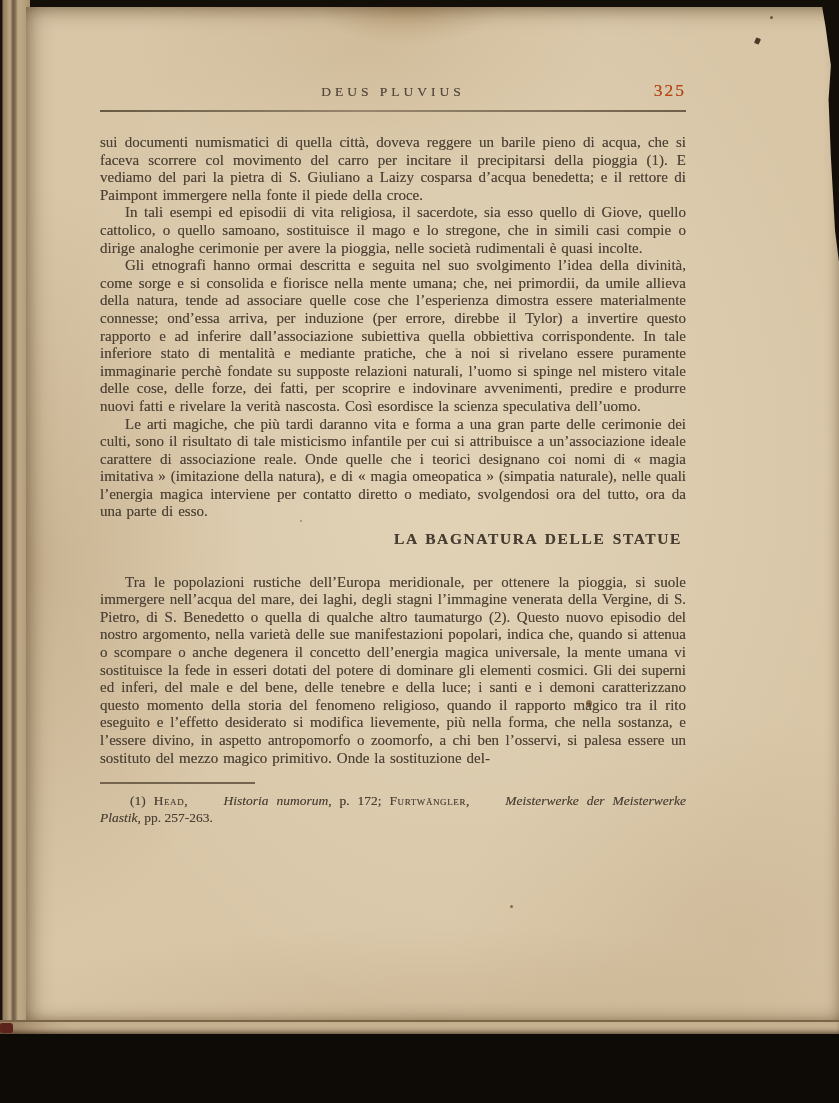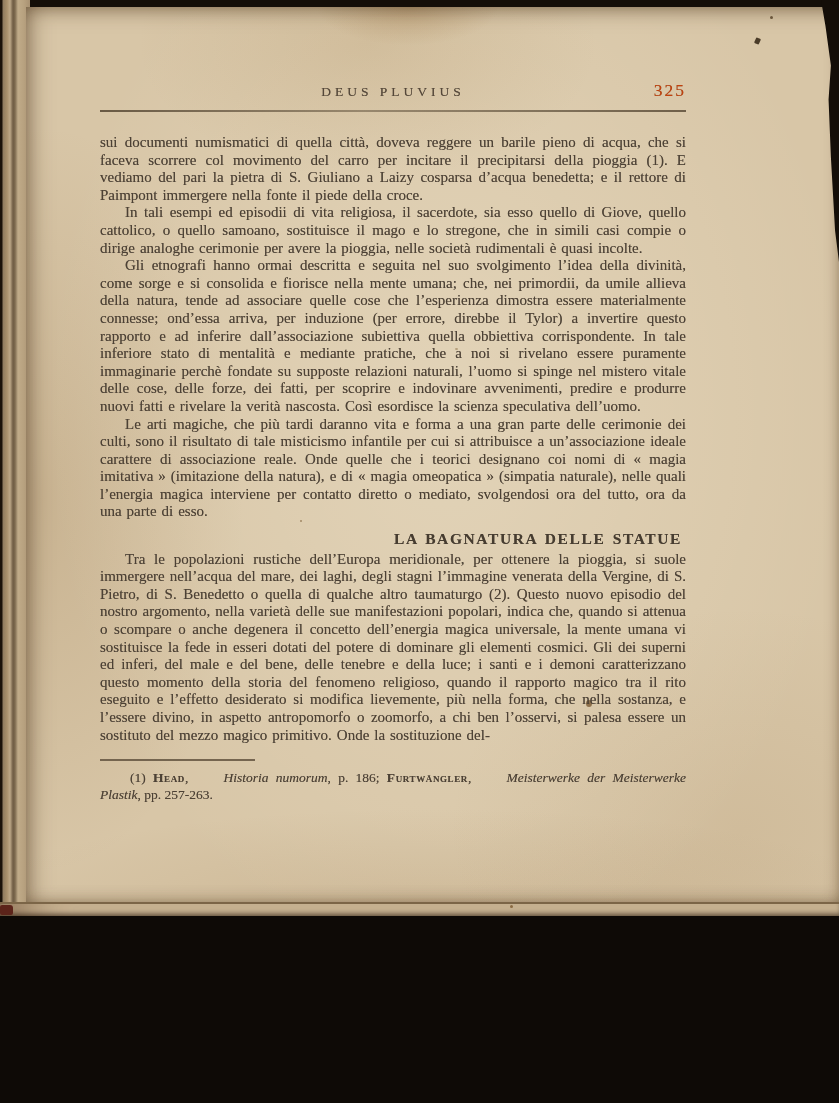--- a/index.html
+++ b/index.html
@@ -3,21 +3,21 @@
 <meta charset="utf-8">
 <style>
   :root{
     --paper:#d8c6a7; --ink:#4c4135; --rule:#63543f;
     --edgedark:#140e08; --edgetan:#b39d7b; --understrip:#c9b493;
   }
   *{box-sizing:border-box;}
   html,body{margin:0;padding:0;}
   body{background:#0e0a06; font-family:"Liberation Serif","DejaVu Serif",serif;}
   .scan{
-    position:relative; width:839px; height:916px; overflow:hidden;
+    position:relative; width:839px; height:1034px; overflow:hidden;
     background:var(--edgedark);
   }
   
   .edge-left{
     position:absolute; left:0; top:0; bottom:0; width:30px;
     background:
       linear-gradient(to right,
         #1a120a 0px,#1a120a 2px,
         #8f7b5f 3px,#a8906c 7px,
         #bda888 10px,#6f5c44 13px,
@@ -84,29 +84,29 @@
   }
   .header-rule{
     margin-top:6px; height:2px;
     background:linear-gradient(to right, rgba(99,84,63,.95), rgba(99,84,63,.55) 45%, rgba(99,84,63,.9));
     box-shadow:0 2px 0 -1px rgba(99,84,63,.35);
   }
   .bodytext{margin-top:17px; font-size:15px; line-height:17.6px; text-align:justify; word-spacing:.08em;}
   .bodytext p{margin:0; text-indent:25px;}
   .bodytext p.first{text-indent:0;margin-top:22px;}
   .section-heading{
-    margin:9px 4px 3px 0; text-align:right;
+    margin:9px 4px 26px 0; text-align:right;
     font-size:15.5px; font-weight:bold; letter-spacing:1.6px;
     color:#463c30; word-spacing:.12em;
   }
   .footnote-rule{width:155px; height:2px; background:rgba(99,84,63,.85); margin:15px 0 9px;}
   .footnotes{font-size:13.5px; line-height:16.5px;}
   .footnotes p{margin:0; text-indent:30px; text-align:justify;}
   .seg-i{font-style:italic;margin-left:28px;}
-  .seg-sc{font-variant:small-caps; letter-spacing:.6px;font-weight:bold;}
+  .seg-sc{font-variant:small-caps; letter-spacing:.6px;}
   .seg-n{font-style:normal;}
 </style>
 </head>
 <body>
 
 <div class="scan">
 
   <div class="edge-left"></div>
 
   <div class="paper"></div>
@@ -134,17 +134,17 @@
       <p class="first">sui documenti numismatici di quella città, doveva reggere un barile pieno di acqua, che si faceva scorrere col movimento del carro per incitare il precipitarsi della pioggia (1). E vediamo del pari la pietra di S. Giuliano a Laizy cosparsa d’acqua benedetta; e il rettore di Paimpont immergere nella fonte il piede della croce.</p>
       <p>In tali esempi ed episodii di vita religiosa, il sacerdote, sia esso quello di Giove, quello cattolico, o quello samoano, sostituisce il mago e lo stregone, che in simili casi compie o dirige analoghe cerimonie per avere la pioggia, nelle società rudimentali è quasi incolte.</p>
       <p>Gli etnografi hanno ormai descritta e seguita nel suo svolgimento l’idea della divinità, come sorge e si consolida e fiorisce nella mente umana; che, nei primordii, da umile allieva della natura, tende ad associare quelle cose che l’esperienza dimostra essere materialmente connesse; ond’essa arriva, per induzione (per errore, direbbe il Tylor) a invertire questo rapporto e ad inferire dall’associazione subiettiva quella obbiettiva corrispondente. In tale inferiore stato di mentalità e mediante pratiche, che a noi si rivelano essere puramente immaginarie perchè fondate su supposte relazioni naturali, l’uomo si spinge nel mistero vitale delle cose, delle forze, dei fatti, per scoprire e indovinare avvenimenti, predire e produrre nuovi fatti e rivelare la verità nascosta. Così esordisce la scienza speculativa dell’uomo.</p>
       <p>Le arti magiche, che più tardi daranno vita e forma a una gran parte delle cerimonie dei culti, sono il risultato di tale misticismo infantile per cui si attribuisce a un’associazione ideale carattere di associazione reale. Onde quelle che i teorici designano coi nomi di « magia imitativa » (imitazione della natura), e di « magia omeopatica » (simpatia naturale), nelle quali l’energia magica interviene per contatto diretto o mediato, svolgendosi ora del tutto, ora da una parte di esso.</p>
       <h2 class="section-heading">LA BAGNATURA DELLE STATUE</h2>
       <p>Tra le popolazioni rustiche dell’Europa meridionale, per ottenere la pioggia, si suole immergere nell’acqua del mare, dei laghi, degli stagni l’immagine venerata della Vergine, di S. Pietro, di S. Benedetto o quella di qualche altro taumaturgo (2). Questo nuovo episodio del nostro argomento, nella varietà delle sue manifestazioni popolari, indica che, quando si attenua o scompare o anche degenera il concetto dell’energia magica universale, la mente umana vi sostituisce la fede in esseri dotati del potere di dominare gli elementi cosmici. Gli dei superni ed inferi, del male e del bene, delle tenebre e della luce; i santi e i demoni caratterizzano questo momento della storia del fenomeno religioso, quando il rapporto magico tra il rito eseguito e l’effetto desiderato si modifica lievemente, più nella forma, che nella sostanza, e l’essere divino, in aspetto antropomorfo o zoomorfo, a chi ben l’osservi, si palesa essere un sostituto del mezzo magico primitivo. Onde la sostituzione del-</p>
     </div>
 
     <div class="footnote-rule"></div>
     <div class="footnotes">
-      <p><span class="seg-n">(1) </span><span class="seg-sc">Head</span><span class="seg-n">, </span><span class="seg-i">Historia numorum</span><span class="seg-n">, p. 186; </span><span class="seg-sc">Furtwängler</span><span class="seg-n">, </span><span class="seg-i">Meisterwerke der Meisterwerke Plastik</span><span class="seg-n">, pp. 257-263.</span></p>
+      <p><span class="seg-n">(1) </span><span class="seg-sc">Head</span><span class="seg-n">, </span><span class="seg-i">Historia numorum</span><span class="seg-n">, p. 172; </span><span class="seg-sc">Furtwängler</span><span class="seg-n">, </span><span class="seg-i">Meisterwerke der Meisterwerke Plastik</span><span class="seg-n">, pp. 257-263.</span></p>
     </div>
 
   </div>
 </div>
 
 </body></html>

